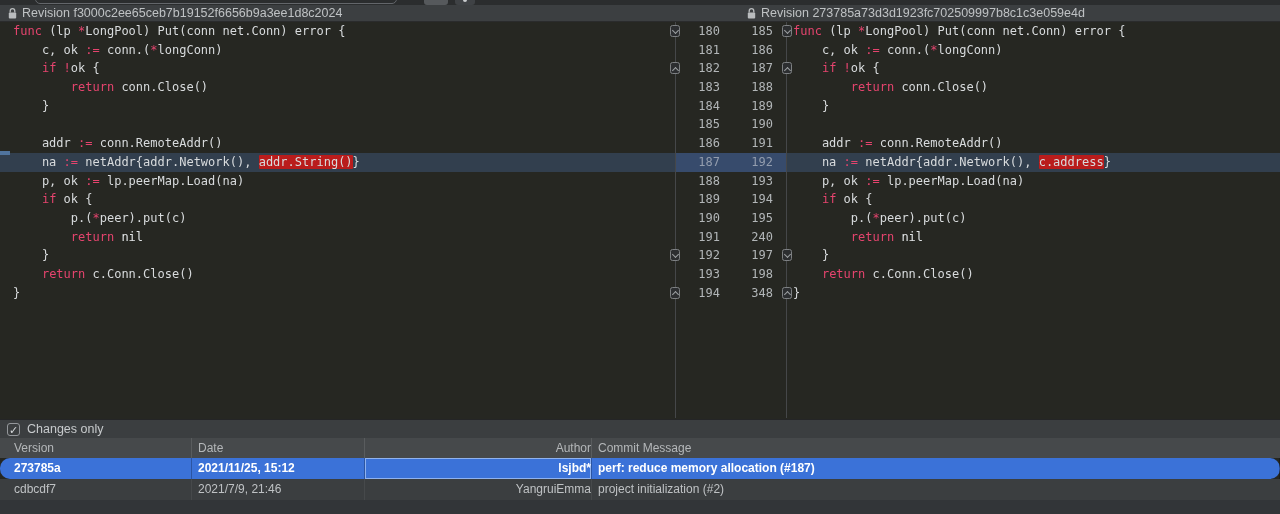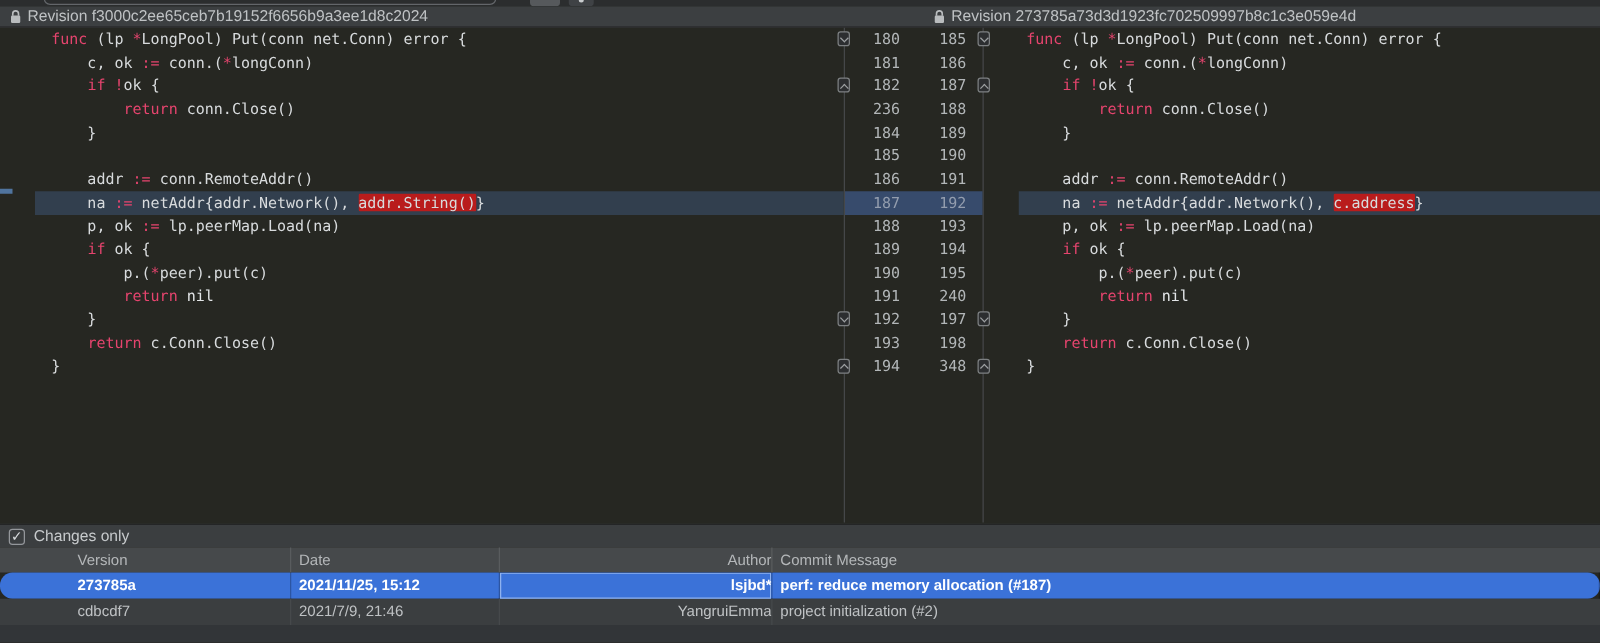--- a/index.html
+++ b/index.html
@@ -27,21 +27,21 @@
   .header-bar { position:absolute; left:0; top:5px; width:1280px; height:17px;
     background:#3c3f41; border-bottom:1px solid #2a2b2c; z-index:4; }
   .rev-title { position:absolute; top:0; height:16px; display:flex; align-items:center;
     gap:5px; color:#bfc2c4; font-size:12.5px; white-space:nowrap;text-align:center; }
   .rev-title.left { left:8px; }
   .rev-title.right { left:747px; }
   .lock-icon { display:inline-block; width:9px; height:11px; position:relative; flex:0 0 auto; }
 
   
   .editor { position:absolute; left:0; top:22px; width:1280px; height:396px; }
-  .pane { position:absolute; top:0; height:396px;padding-left:28px; }
+  .pane { position:absolute; top:0; height:396px; }
   .pane-left  { left:0; width:675px; }
   .pane-right { left:787px; width:493px; }
   .gutter { position:absolute; left:675px; top:0; width:112px; height:396px;
     border-left:1px solid #454749; border-right:1px solid #454749; }
 
   .code-line { height:18.7px; line-height:18.7px; white-space:pre;
     font-family:"DejaVu Sans Mono", monospace; font-size:12px; color:#d8dbdd; }
   .pane-left  .code-line { padding-left:13px; }
   .pane-right .code-line { padding-left:6px; }
   .code-line.changed { background:#323f4e; }
@@ -69,21 +69,21 @@
 
   
   .changes-bar { position:absolute; left:0; top:419px; width:1280px; height:19px;
     background:#3b3e40; border-top:1px solid #242526; display:flex; align-items:center; }
   .checkbox { width:13px; height:13px; margin-left:7px; border:1px solid #94979b;
     border-radius:3px; background:#3b3e40; color:#d8dbdd; font-size:11px;
     line-height:12px; text-align:center; }
   .changes-label { margin-left:7px; color:#c7cacc; font-size:12.5px; }
 
   .grid { position:absolute; left:0; top:438px; width:1280px; }
-  .grid-row { display:flex; width:1280px;padding-left:48px; }
+  .grid-row { display:flex; width:1280px; }
   .grid-header { height:20px; background:#46494b; color:#b4b7b9; font-size:12px; }
   .grid-header .cell { line-height:20px; border-right:1px solid #595c5e; }
   .grid-header .cell:last-child { border-right:none; }
   .cell { overflow:hidden; white-space:nowrap; padding-left:6px; }
   .cell.c-version { width:192px; padding-left:14px; }
   .cell.c-date    { width:173px; }
   .cell.c-author  { width:227px;text-align:right; }
   .cell.c-message { width:688px; }
 
   .data-row { height:21px; font-size:12px; color:#bfc2c4; background:#3b3e40; }
@@ -156,21 +156,21 @@
         <span class="ln l">181</span>
         <span class="ln r">186</span>
       </div>
       <div class="gutter-row">
         <span class="ln l">182</span>
         <span class="ln r">187</span>
         <span class="fold-marker up side-l"></span>
         <span class="fold-marker up side-r"></span>
       </div>
       <div class="gutter-row">
-        <span class="ln l">236</span>
+        <span class="ln l">183</span>
         <span class="ln r">188</span>
       </div>
       <div class="gutter-row">
         <span class="ln l">184</span>
         <span class="ln r">189</span>
       </div>
       <div class="gutter-row">
         <span class="ln l">185</span>
         <span class="ln r">190</span>
       </div>

